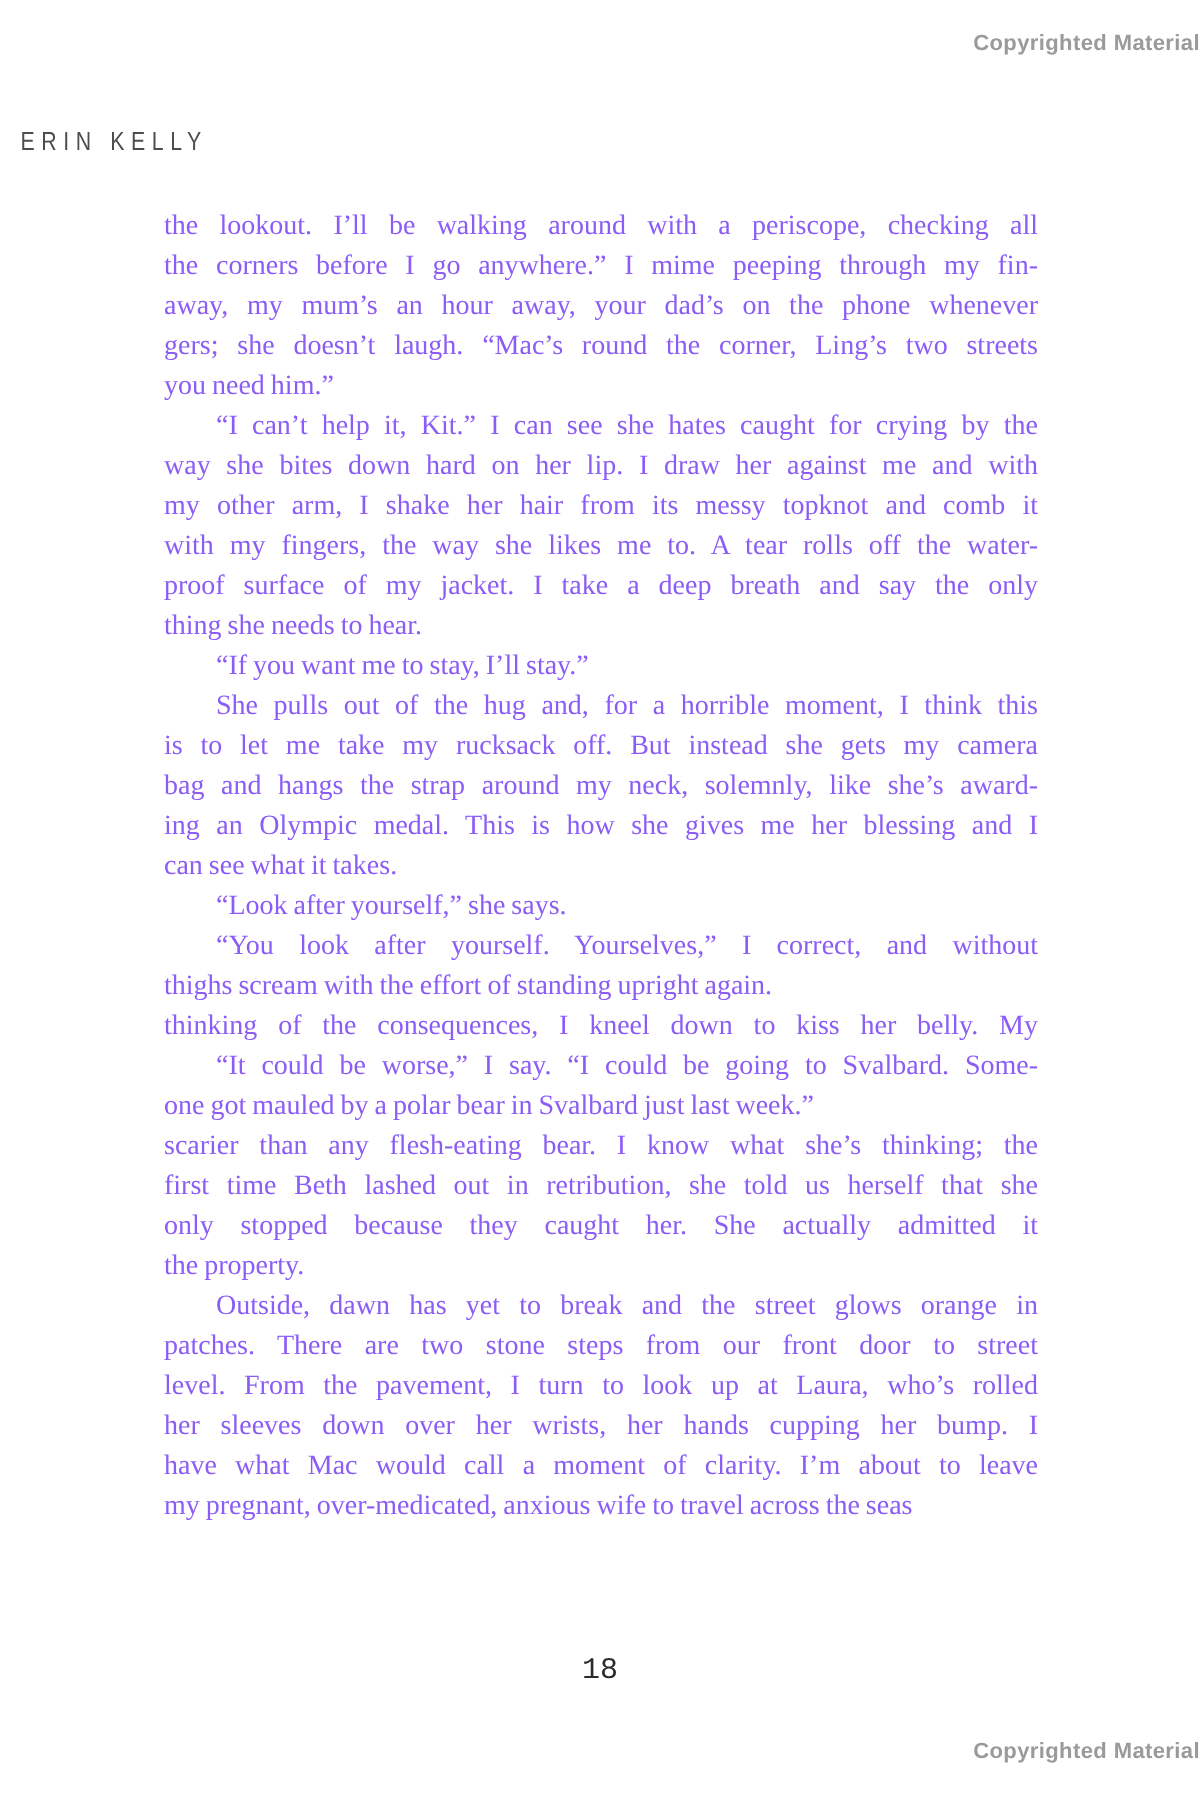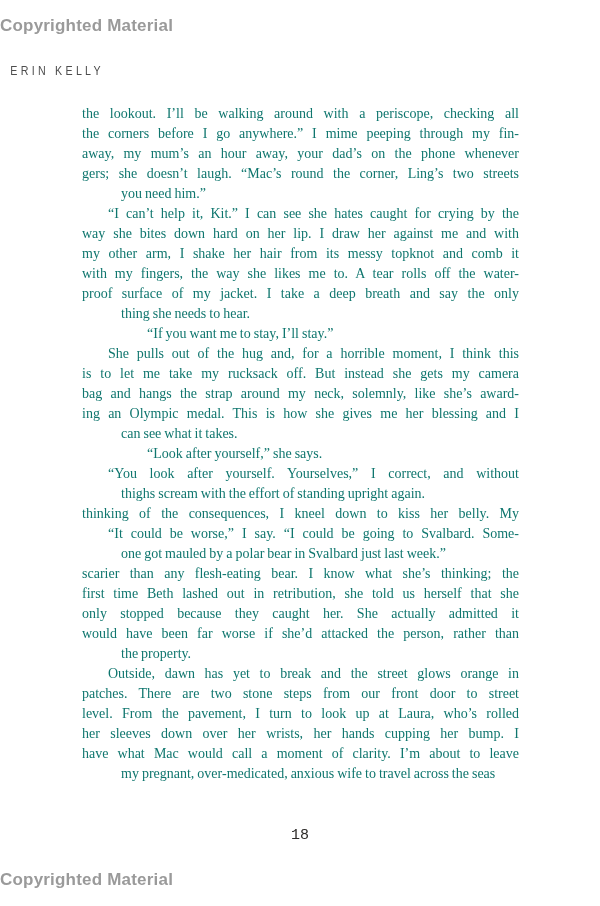--- a/index.html
+++ b/index.html
@@ -9,23 +9,23 @@
     width: 600px;
     height: 906px;
     background: #ffffff;
     font-family: "Liberation Serif", "DejaVu Serif", serif;
     overflow: hidden;
   }
   .copyright-banner {
     position: absolute;
     left: 0;
     width: 100%;
-    text-align: left;
+    text-align: right;
     font-family: "Liberation Sans", "DejaVu Sans", sans-serif;
-    font-size: 17px;
+    font-size: 11px;
     font-weight: 600;
     color: #9a9a9a;
     letter-spacing: 0.2px;
   }
   .copyright-top { top: 16px; }
   .copyright-bottom { top: 870px; }
   .running-header {
     position: absolute;
     top: 63px;
     left: 0;
@@ -40,36 +40,35 @@
   .running-header .squeeze {
     display: inline-block;
     transform: scaleX(0.82);
     transform-origin: center;
   }
   .body-text {
     position: absolute;
     top: 104px;
     left: 82px;
     width: 437px;
-    color: #0f766e;
+    color: #8b5cf6;
     font-size: 14px;
   }
   .line {
     height: 20px;
     line-height: 20px;
     text-align: justify;
     text-align-last: justify;
     word-spacing: -0.5px;
     overflow: hidden;
     white-space: nowrap;
   }
   .line.last {
     text-align: right;
     text-align-last: left;
-    margin-left: 39px;
   }
   .line.indent { padding-left: 26px; }
   .page-number {
     position: absolute;
     top: 827px;
     left: 0;
     width: 100%;
     text-align: center;
     font-size: 15px;
     color: #2d2b29;
@@ -108,21 +107,20 @@
       <div class="line last">can see what it takes.</div>
       <div class="line indent last">“Look after yourself,” she says.</div>
       <div class="line indent">“You look after yourself. Yourselves,” I correct, and without</div>
       <div class="line last">thighs scream with the effort of standing upright again.</div>
       <div class="line">thinking of the consequences, I kneel down to kiss her belly. My</div>
       <div class="line indent">“It could be worse,” I say. “I could be going to Svalbard. Some-</div>
       <div class="line last">one got mauled by a polar bear in Svalbard just last week.”</div>
       <div class="line">scarier than any flesh-eating bear. I know what she’s thinking; the</div>
       <div class="line">first time Beth lashed out in retribution, she told us herself that she</div>
       <div class="line">only stopped because they caught her. She actually admitted it</div>
-      <div class="line">would have been far worse if she’d attacked the person, rather than</div>
       <div class="line last">the property.</div>
       <div class="line indent">Outside, dawn has yet to break and the street glows orange in</div>
       <div class="line">patches. There are two stone steps from our front door to street</div>
       <div class="line">level. From the pavement, I turn to look up at Laura, who’s rolled</div>
       <div class="line">her sleeves down over her wrists, her hands cupping her bump. I</div>
       <div class="line">have what Mac would call a moment of clarity. I’m about to leave</div>
       <div class="line last">my pregnant, over-medicated, anxious wife to travel across the seas</div>
     </div>
 
   <div class="page-number">18</div>

